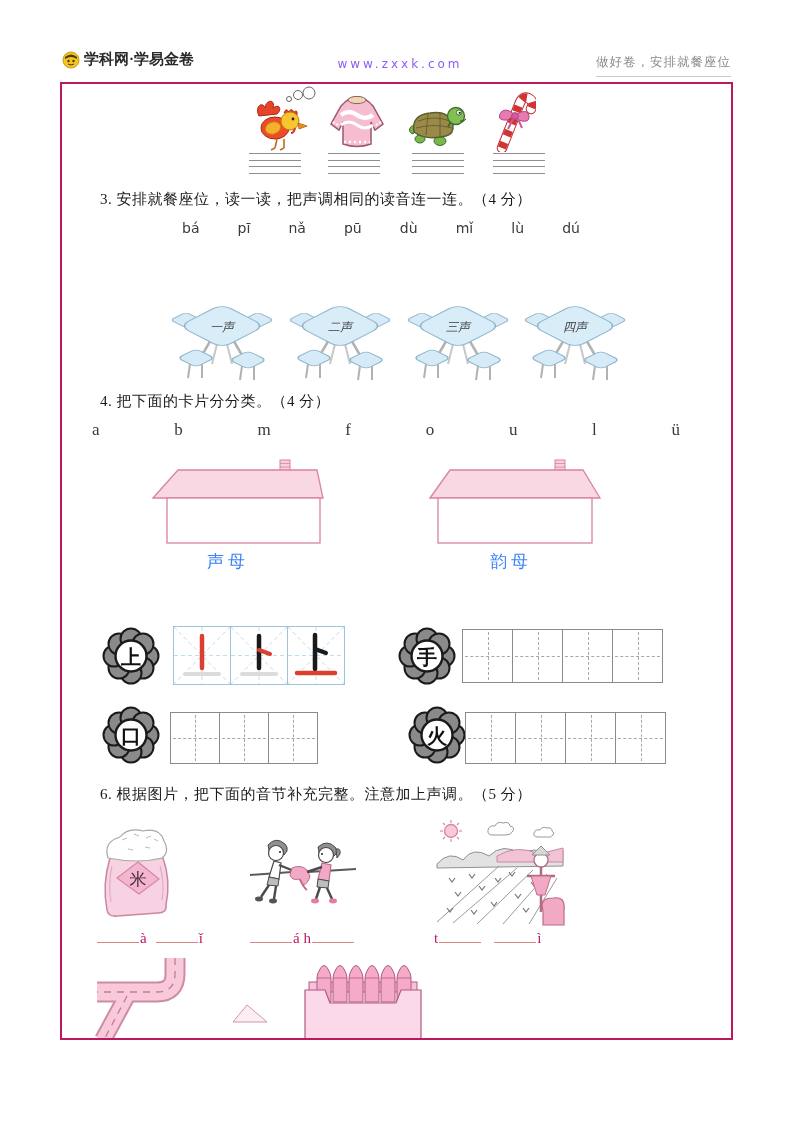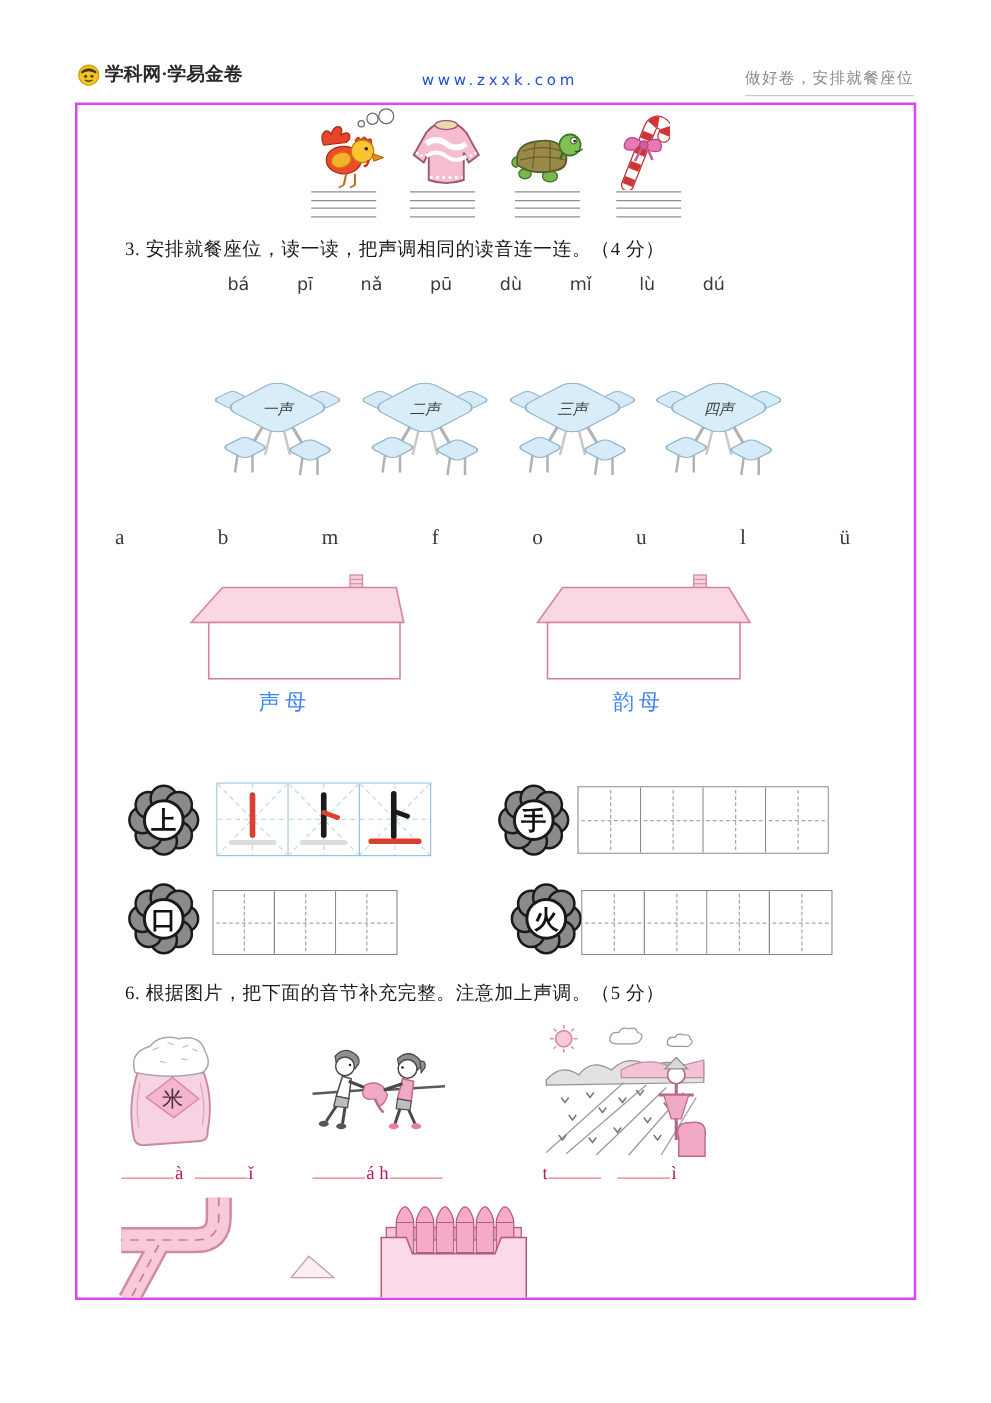--- a/index.html
+++ b/index.html
@@ -2,26 +2,26 @@
 <html><head>
 <meta charset="utf-8">
 <style>
   html,body{margin:0;padding:0;background:#fff;}
   .page{position:relative;width:793px;height:1122px;background:#fff;overflow:hidden;
         font-family:"Liberation Serif","DejaVu Serif",serif;color:#1a1a1a;}
   .abs{position:absolute;}
   
   .hdr-logo{left:62px;top:50px;display:flex;align-items:center;gap:4px;font-weight:bold;
             font-size:15px;color:#2a2a2a;}
-  .hdr-url{left:280px;top:57px;width:240px;text-align:center;font-size:12px;color:#1d4ed8;
+  .hdr-url{left:280px;top:57px;width:240px;text-align:center;font-size:12px;color:#8b5cf6;
            letter-spacing:3px;font-family:"DejaVu Sans",sans-serif;}
   .hdr-slogan{top:54px;right:62px;font-size:12.5px;color:#8a8a8a;letter-spacing:1px;
               border-bottom:1px solid #c9c9c9;padding-bottom:5px;}
   
-  .sheet{left:60px;top:82px;width:669px;height:954px;border:2px solid #d946ef;overflow:hidden;}
+  .sheet{left:60px;top:82px;width:669px;height:954px;border:2px solid #be185d;overflow:hidden;}
   .qtitle{font-size:15px;color:#1a1a1a;letter-spacing:0.5px;}
   
   .fourlines{width:52px;height:21px;}
   .fl{position:absolute;left:0;right:0;border-top:1px solid #8f8f8f;}
   
   .syl-row{display:flex;justify-content:space-between;font-family:"DejaVu Sans",sans-serif;
            font-size:14px;color:#3a3a3a;}
   .let-row{display:flex;justify-content:space-between;font-size:17px;color:#3a3a3a;}
   
   .grid{display:flex;border:1px solid #8a8a8a;}
@@ -233,20 +233,21 @@
       <text x="50" y="31" text-anchor="middle" font-size="12" font-style="italic" fill="#3a3a3a">四声</text>
       <g transform="translate(24,58) scale(1,0.5) rotate(45)">
           <rect x="-13" y="-13" width="26" height="26" rx="6" fill="#d6ebf7" stroke="#8fb5cc" stroke-width="1.5"></rect>
         </g>
       <g transform="translate(76,60) scale(1,0.5) rotate(45)">
           <rect x="-13" y="-13" width="26" height="26" rx="6" fill="#d6ebf7" stroke="#8fb5cc" stroke-width="1.5"></rect>
         </g>
       <path d="M18,64 L16,78 M30,64 L30,78 M70,66 L68,80 M82,66 L82,80" stroke="#b2b2b2" stroke-width="2"></path>
     </svg>
 
+    <div class="abs qtitle" style="left:38px;top:308px">4. 把下面的卡片分分类。（4 分）</div>
 
     <div class="abs let-row" style="left:30px;top:336px;width:588px">
       <span>a</span>
       <span>b</span>
       <span>m</span>
       <span>f</span>
       <span>o</span>
       <span>u</span>
       <span>l</span>
       <span>ü</span>

